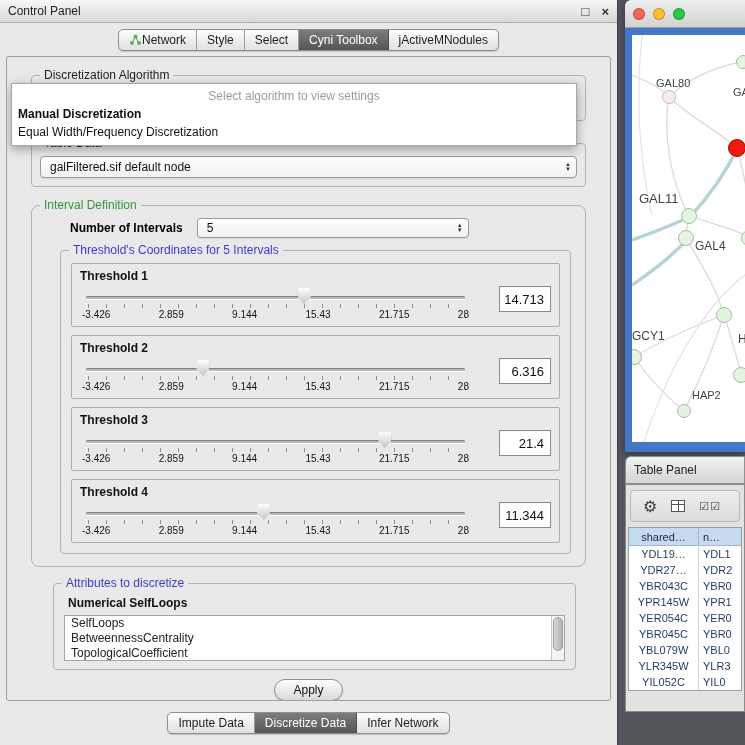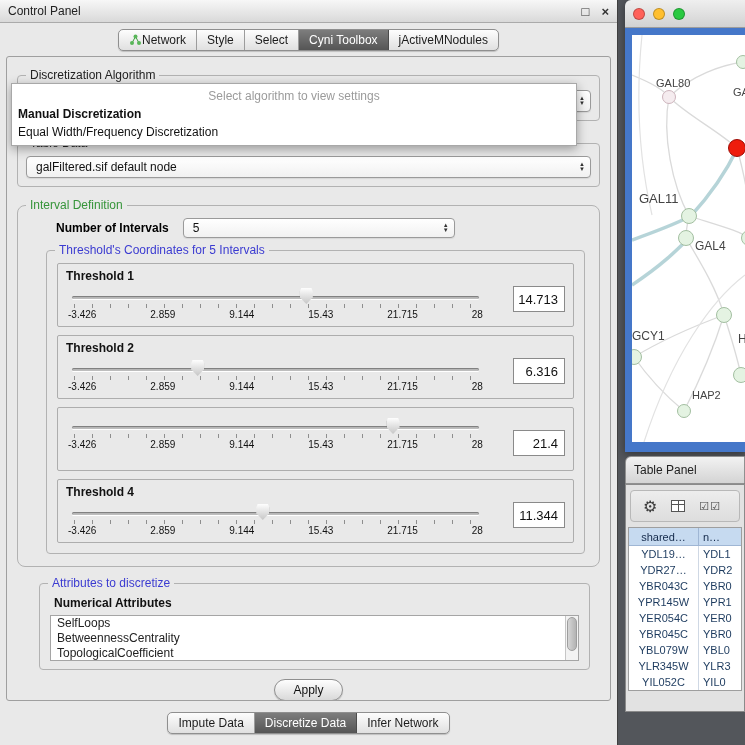--- a/index.html
+++ b/index.html
@@ -11,21 +11,21 @@
   .cp-titlebar { height:23px; background:linear-gradient(#f7f7f7,#d9d9d9); border-bottom:1px solid #aaa; display:flex; align-items:center; padding:0 8px; font-size:12px; color:#222; }
   .cp-titlebar .icons { margin-left:auto; display:flex; gap:12px; font-size:13px; font-weight:bold; color:#333; }
   .tabbar { position:absolute; left:0; right:0; display:flex; justify-content:center; }
   .tabbar.top { top:29px; }
   .tabbar.bottom { bottom:11px; }
   .seg { display:flex; border:1px solid #8f8f8f; border-radius:5px; overflow:hidden; background:linear-gradient(#fdfdfd,#e0e0e0); height:22px; box-shadow:0 1px 1px rgba(0,0,0,.18); }
   .seg .tab { display:flex; align-items:center; padding:0 10px; font-size:12px; color:#1c1c1c; border-right:1px solid #9c9c9c; cursor:default; white-space:nowrap; }
   .seg .tab:last-child { border-right:none; }
   .seg .tab.selected { background:linear-gradient(#7d7d7d,#555); color:#fff; border-right-color:#4c4c4c; }
 
-  .cp-main { position:absolute; top:56px; left:6px; right:6px; bottom:44px; border:1px solid #9f9f9f; border-radius:3px; background:#e9e9e9; padding:6px 10px; overflow:hidden; }
+  .cp-main { position:absolute; top:56px; left:6px; right:6px; bottom:44px; border:1px solid #9f9f9f; border-radius:3px; background:#e9e9e9; padding:6px 24px; overflow:hidden; }
 
   .groupbox { position:relative; border:1px solid #b2b2b2; border-radius:4px; }
   .group-label { position:absolute; top:-8px; left:8px; background:#e9e9e9; padding:0 4px; font-size:12px; color:#222; white-space:nowrap; }
   .group-label.green { color:#36953a; }
   .group-label.blue { color:#3b3bd1; }
 
   .combo { display:flex; align-items:center; background:linear-gradient(#fff,#f1f1f1); border:1px solid #9a9a9a; border-radius:4px; height:22px; padding:0 5px 0 9px; font-size:12px; color:#111; box-shadow:0 1px 1px rgba(0,0,0,.08); }
   .combo .stepper { margin-left:auto; display:flex; flex-direction:column; align-items:center; line-height:5px; font-size:6px; color:#333; padding-left:6px; }
 
   
@@ -212,20 +212,21 @@
                   <span>9.144</span>
                   <span>15.43</span>
                   <span>21.715</span>
                   <span>28</span>
               </div>
             </div>
             <input class="value-input" value="6.316" style="">
           </div>
 
           <div class="thr-panel">
+            <div class="lbl">Threshold 3</div>
             <div class="slider-area">
               <div class="slider-track"></div>
               <div class="slider-thumb" style="left: 79%;"></div>
               <div class="slider-ticks"></div>
               <div class="scale-row">
                 <span>-3.426</span>
                   <span>2.859</span>
                   <span>9.144</span>
                   <span>15.43</span>
                   <span>21.715</span>
@@ -251,21 +252,21 @@
               </div>
             </div>
             <input class="value-input" value="11.344" style="">
           </div>
 
         </div>
       </div>
 
       <div class="groupbox attr-group">
         <span class="group-label blue">Attributes to discretize</span>
-        <div class="lbl">Numerical Attributes</div>
+        <div class="lbl">Numerical SelfLoops</div>
         <div class="listbox">
           <div class="item">SelfLoops</div>
           <div class="item">BetweennessCentrality</div>
           <div class="item">TopologicalCoefficient</div>
           <div class="vscroll">
               <div class="thumb"></div>
             </div>
         </div>
       </div>
 

